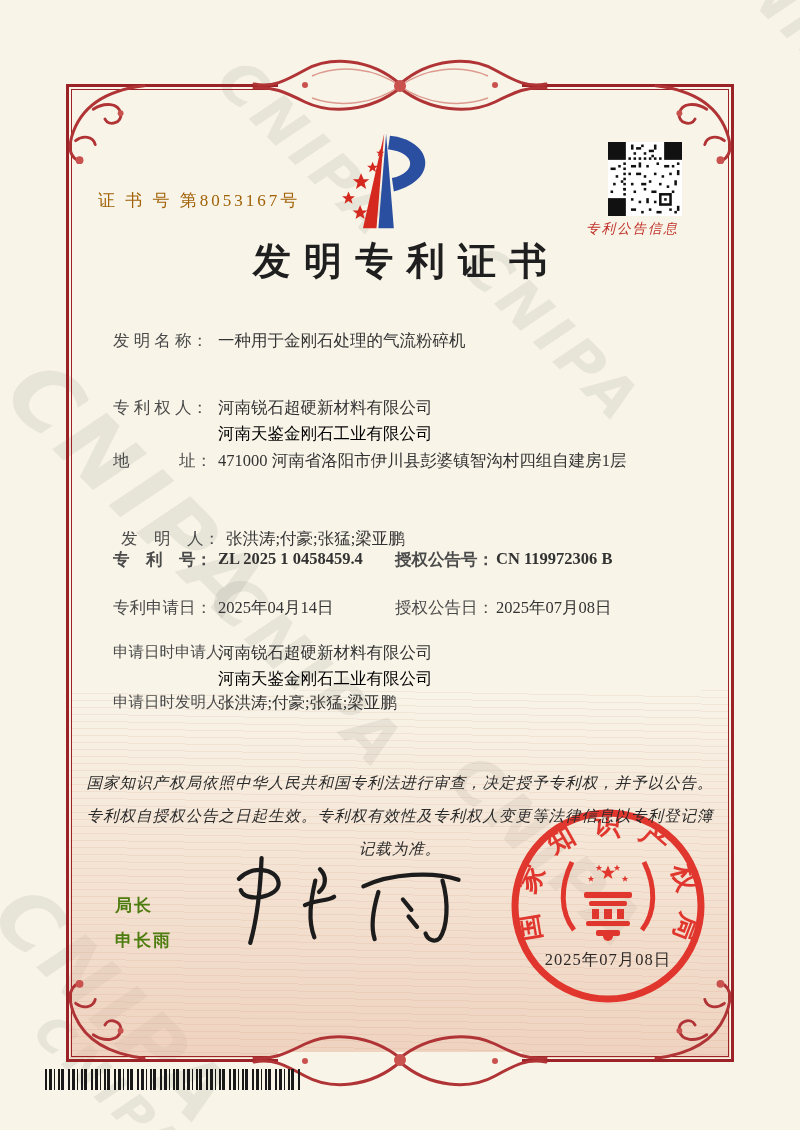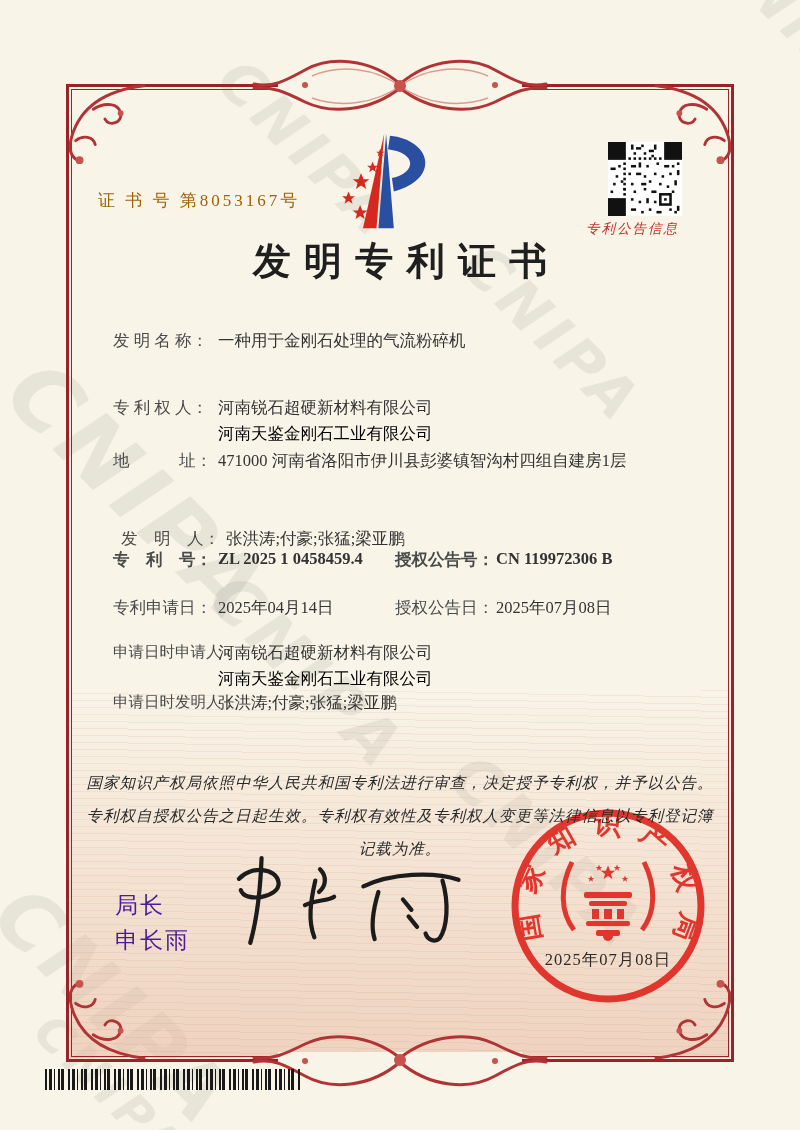--- a/index.html
+++ b/index.html
@@ -53,21 +53,21 @@
   .row .val-b { position:absolute; left:105px; top:26px; white-space:pre; color:#000000; }
   .row .lbl2 { position:absolute; left:282px; white-space:pre; color:#4a4a4a; }
   .row .val2 { position:absolute; left:383px; white-space:pre; color:#333; }
   .row.long .lbl { font-size:15.5px; letter-spacing:0; }
 
   .notice {
     position:absolute; left:80px; top:766px; width:640px; z-index:5;
     font-size:15.5px; color:#2a2a2a; font-style:italic; line-height:33px;
     text-align:center; letter-spacing:1px;
   }
-  .officer { position:absolute; left:115px; top:888px; font-size:23px; color:#4c1d95; line-height:35px; letter-spacing:2px; }
+  .officer { position:absolute; left:115px; top:888px; font-size:17px; color:#4d7c0f; line-height:35px; letter-spacing:2px;font-weight:bold; }
   .signature { position:absolute; left:222px; top:852px; }
   .seal { position:absolute; left:508px; top:806px; width:200px; height:200px; opacity:0.93; }
   .seal-date {
     position:absolute; left:508px; top:949px; width:200px; text-align:center;
     font-size:16.5px; color:#2f2a28; letter-spacing:1px; z-index:6;
   }
   .footer {
     position:absolute; left:0; top:1030px; width:100%; text-align:center;
     font-size:13.5px; color:#3a3a3a; letter-spacing:1px;
   }

